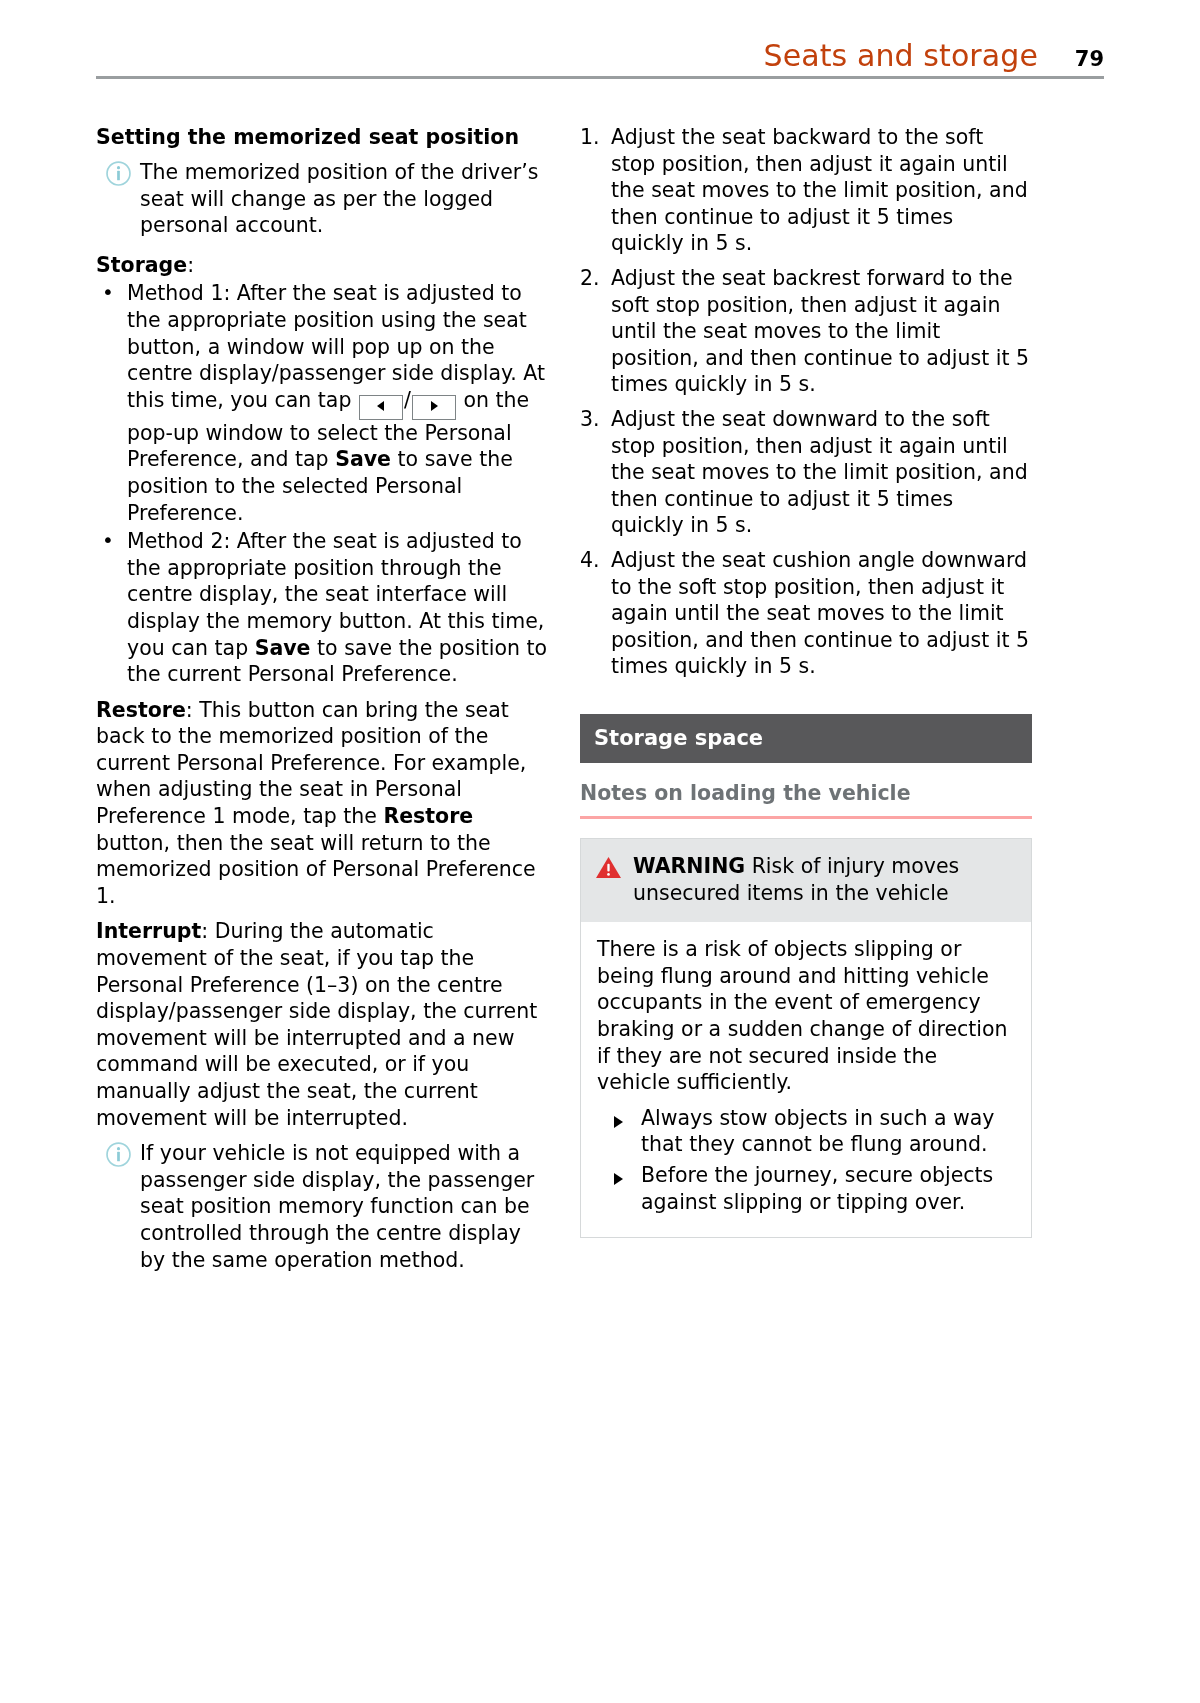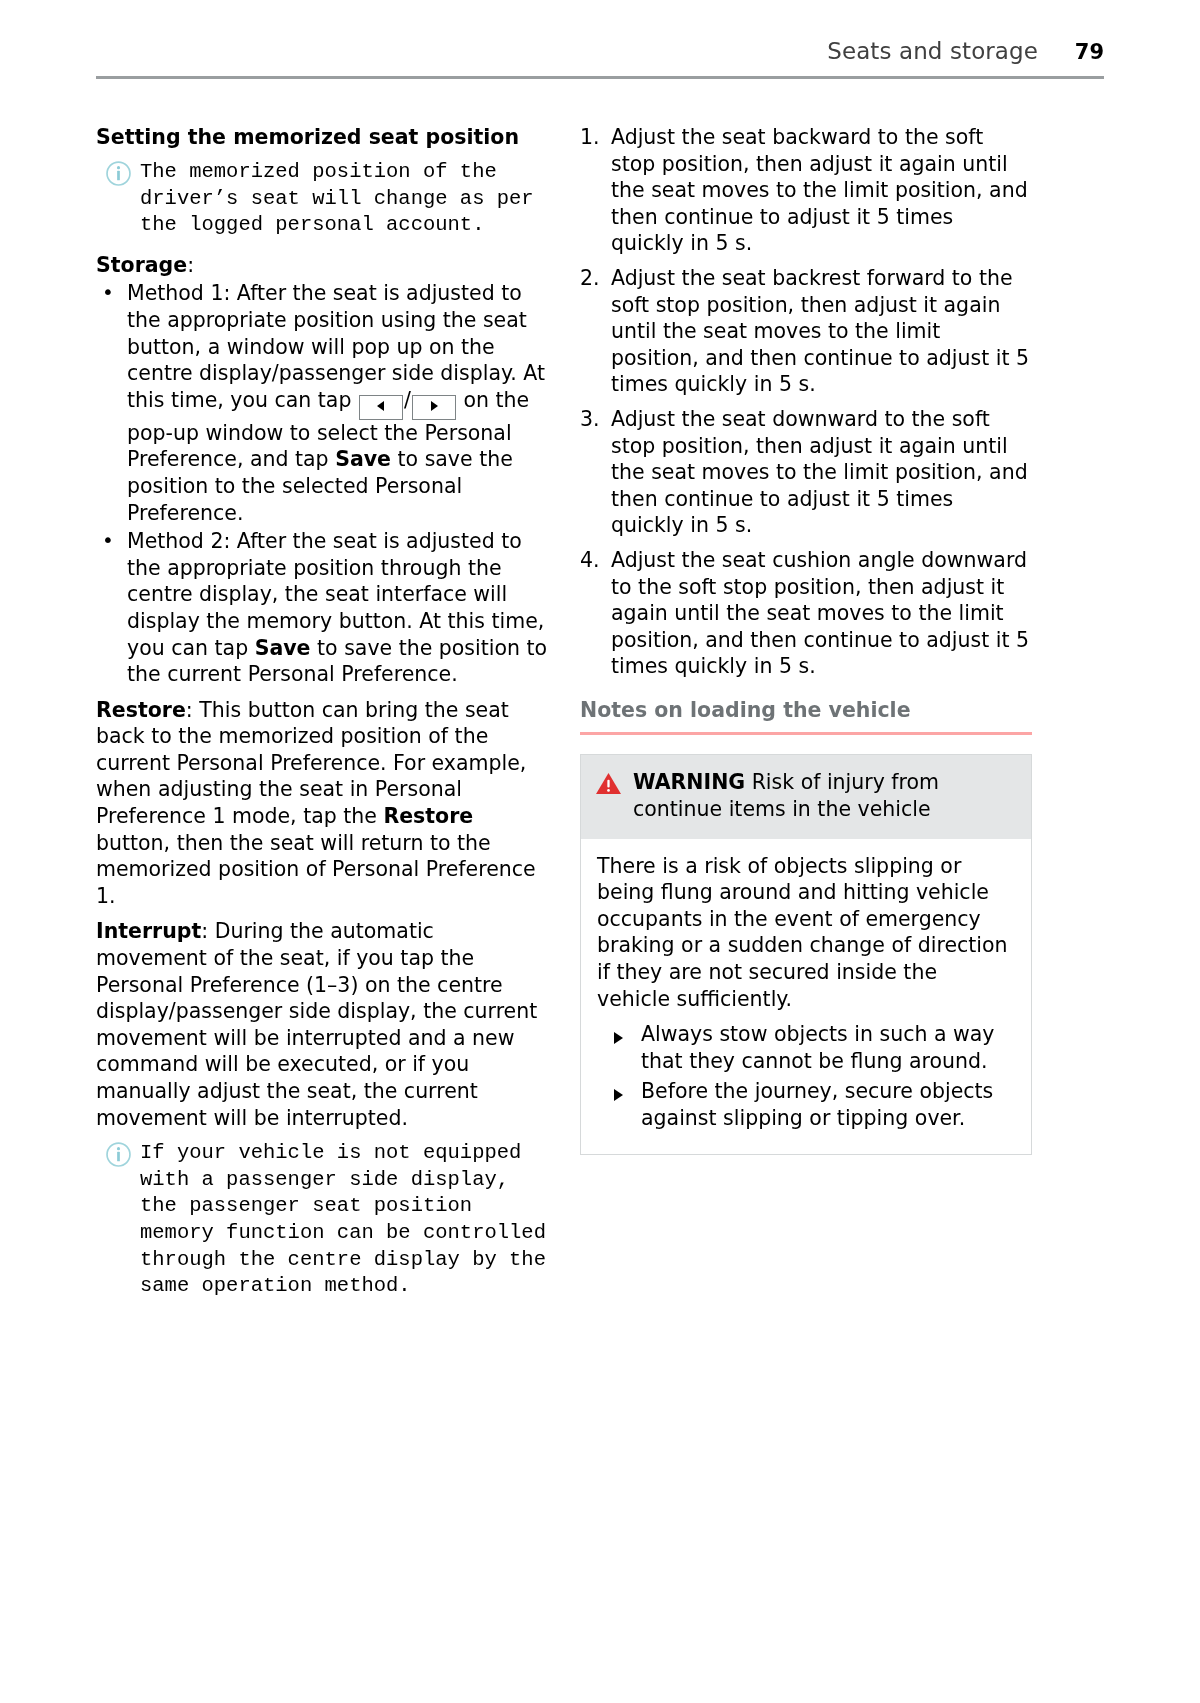--- a/index.html
+++ b/index.html
@@ -28,23 +28,23 @@
   .header {
     position: absolute;
     left: 96px;
     top: 38px;
     width: 1008px;
     display: flex;
     align-items: baseline;
     justify-content: flex-end;
   }
   .header-title {
-    font-size: 23px;
+    font-size: 30px;
     letter-spacing: 0.1px;
-    color: #404040;
+    color: #c2410c;
   }
   .header-page {
     font-size: 21px;
     font-weight: bold;
     margin-left: 32px;
     min-width: 34px;
     text-align: right;
   }
   .header-rule {
     position: absolute;
@@ -79,21 +79,20 @@
   p.para.tight { margin-bottom: 2px; }
 
   b { font-weight: bold; }
 
   
   .note {
     display: flex;
     align-items: flex-start;
     margin: 4px 0 13px 0;
     padding-left: 10px;
-    font-family: Liberation Mono, monospace;
   }
   .note-icon {
     flex: 0 0 auto;
     width: 25px;
     height: 25px;
     margin-right: 9px;
     margin-top: 2px;
   }
   .note-body {
     flex: 1 1 auto;
@@ -275,33 +274,34 @@
 
 
 
     <ol class="numlist">
       <li>Adjust the seat backward to the soft stop position, then adjust it again until the seat moves to the limit position, and then continue to adjust it 5 times quickly in 5 s.</li>
       <li>Adjust the seat backrest forward to the soft stop position, then adjust it again until the seat moves to the limit position, and then continue to adjust it 5 times quickly in 5 s.</li>
       <li>Adjust the seat downward to the soft stop position, then adjust it again until the seat moves to the limit position, and then continue to adjust it 5 times quickly in 5 s.</li>
       <li>Adjust the seat cushion angle downward to the soft stop position, then adjust it again until the seat moves to the limit position, and then continue to adjust it 5 times quickly in 5 s.</li>
     </ol>
 
+    <div class="band">Storage space</div>
 
     <div class="subhead">Notes on loading the vehicle</div>
 
     <div class="warnbox">
       <div class="warn-head">
         <span class="warn-icon">
           <svg viewBox="0 0 28 26" width="27" height="25">
             <polygon points="14,2 27,24 1,24" fill="#e03030"></polygon>
             <rect x="12.8" y="9" width="2.4" height="8.2" rx="1.1" fill="#ffffff"></rect>
             <circle cx="14" cy="20.2" r="1.4" fill="#ffffff"></circle>
           </svg>
         </span>
-        <span class="warn-head-text"><b>WARNING</b><span> Risk of injury from continue items in the vehicle</span></span>
+        <span class="warn-head-text"><b>WARNING</b><span> Risk of injury moves unsecured items in the vehicle</span></span>
       </div>
       <div class="warn-body">
         <div>There is a risk of objects slipping or being flung around and hitting vehicle occupants in the event of emergency braking or a sudden change of direction if they are not secured inside the vehicle sufficiently.</div>
         <ul class="arrows">
           <li>
             <span class="arr">
               <svg viewBox="0 0 12 14" width="12" height="14">
                   <polygon points="2,1 2,13 11,7" fill="#000000"></polygon>
                 </svg>
             </span>

